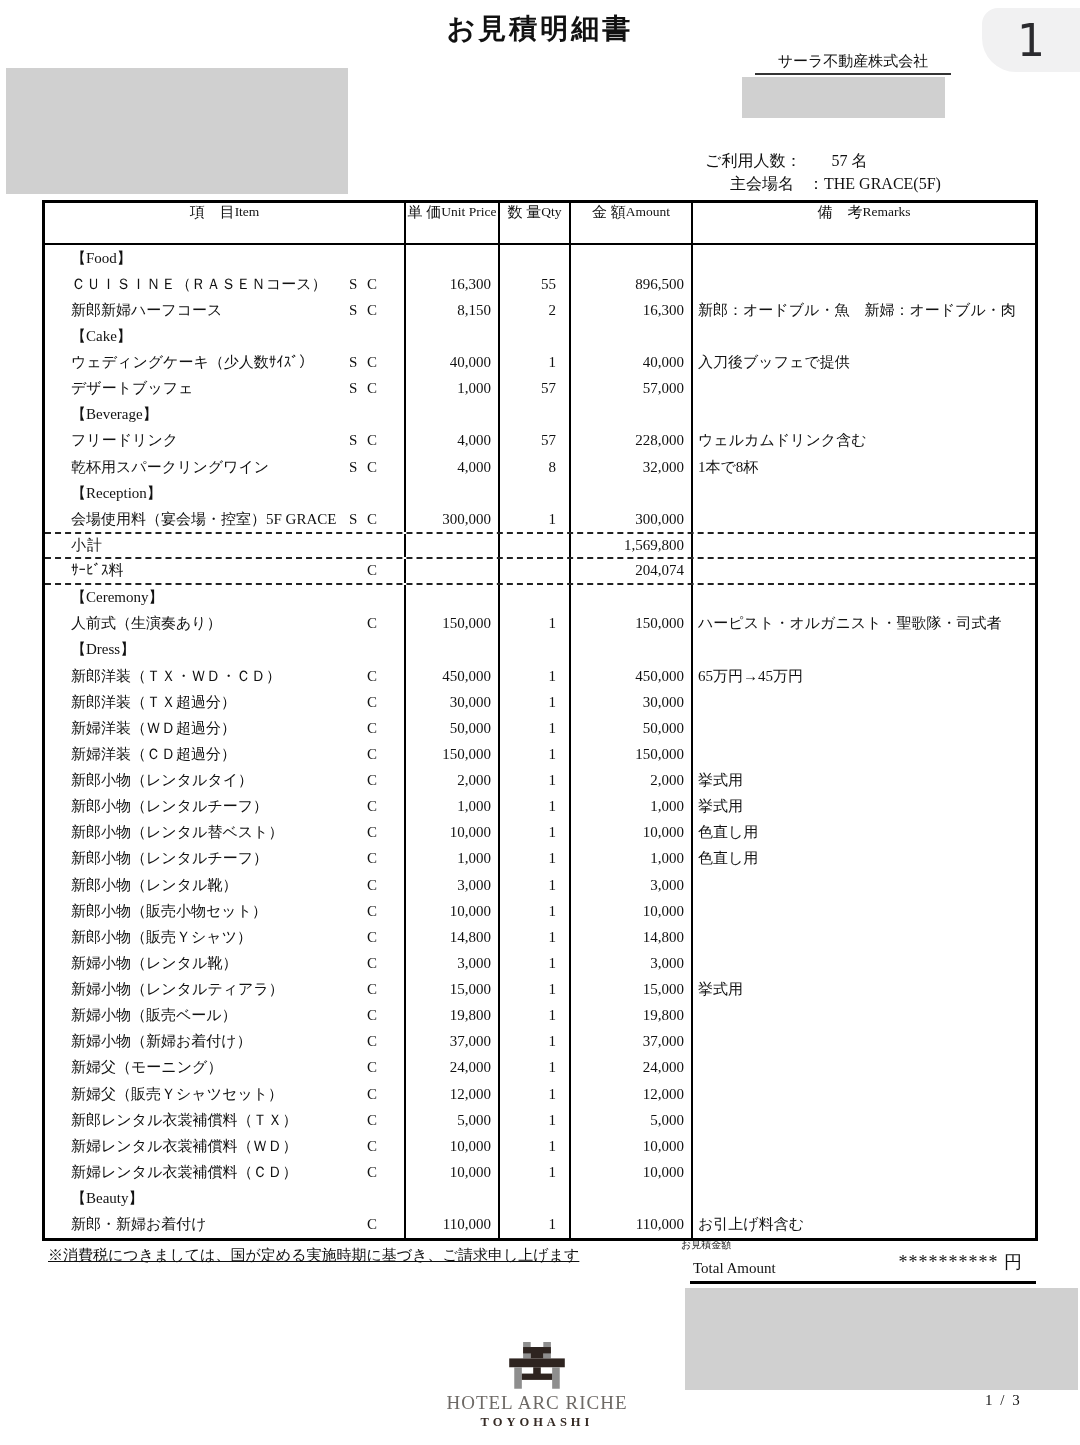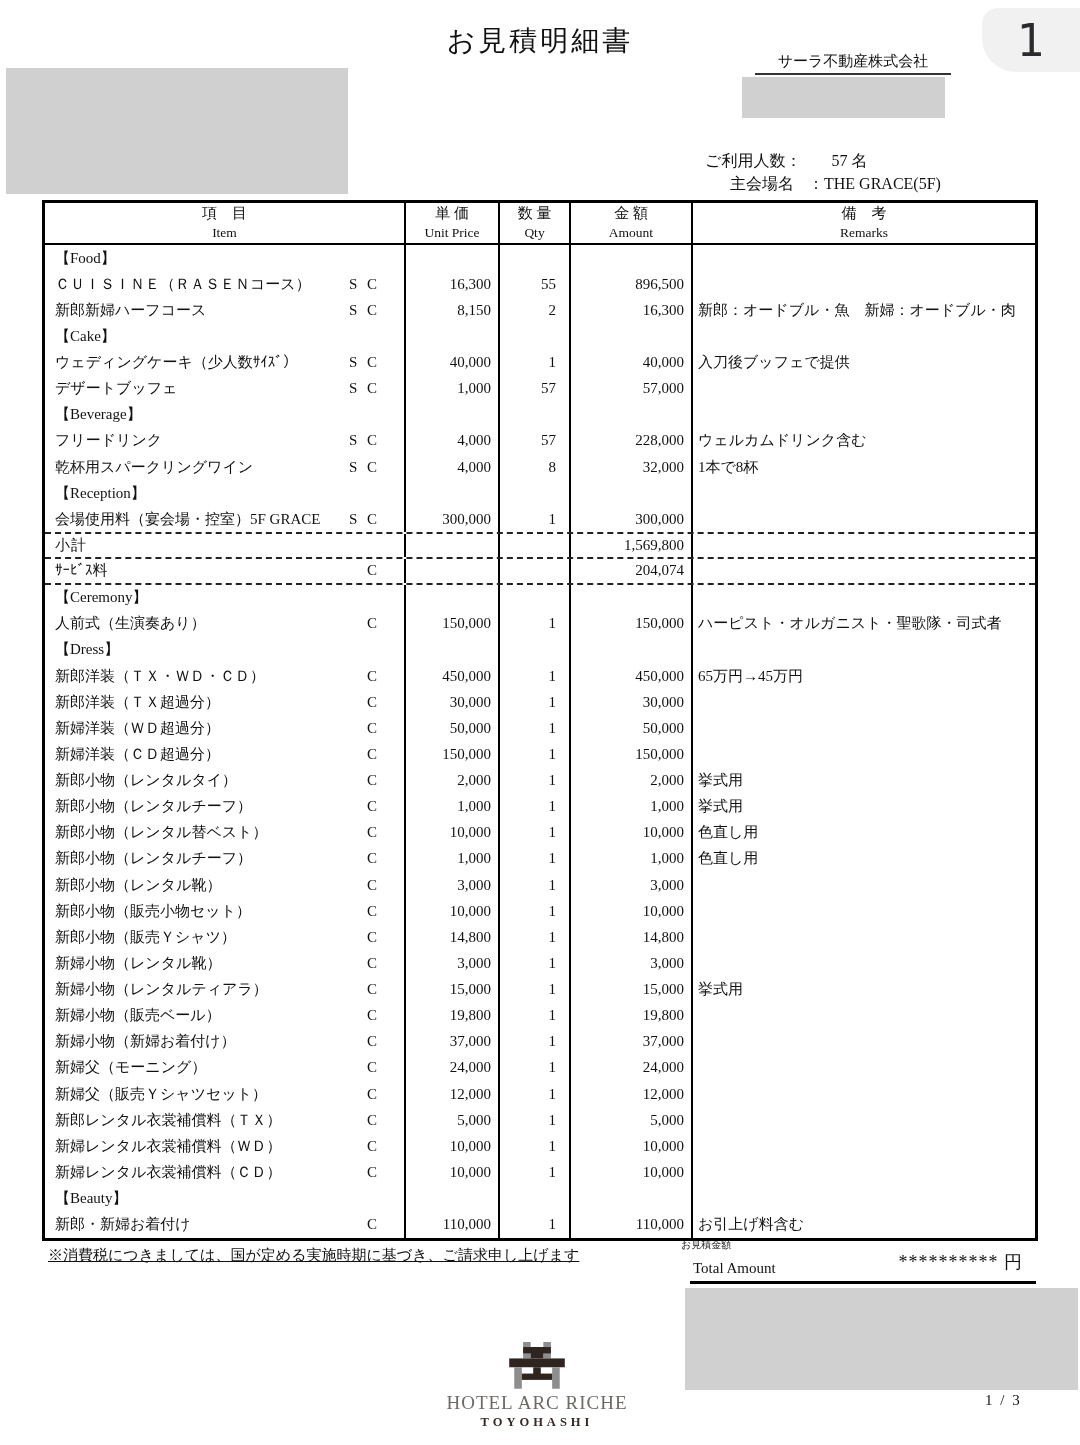--- a/index.html
+++ b/index.html
@@ -15,22 +15,22 @@
   
   .badge {
     position:absolute; top:8px; right:0; width:98px; height:64px;
     background:#f1f1f2; border-radius:16px 0 0 34px;
     display:flex; align-items:center; justify-content:center;
     font-family:"DejaVu Sans","Liberation Sans",sans-serif;
     font-size:44px; font-weight:500; color:#2b2b2f;
   }
 
   .title {
-    position:absolute; left:0; right:0; top:22px;
-    text-align:center; font-size:28px; font-weight:normal; letter-spacing:3px;
+    position:absolute; left:0; right:0; top:10px;
+    text-align:center; font-size:28px; font-weight:bold; letter-spacing:3px;
   }
 
   .redact { position:absolute; background:#d0d0d0; }
   .redact-left    { left:6px;   top:68px;   width:342px; height:126px; }
   .redact-company { left:742px; top:77px;   width:203px; height:41px; }
   .redact-total   { left:685px; top:1288px; width:393px; height:102px; }
 
   .company {
     position:absolute; left:755px; top:52px; width:196px;
     text-align:center; font-size:15px;
@@ -47,37 +47,37 @@
   .etable {
     position:absolute; left:42px; top:200px; width:996px;
     border:3px solid #000; background:#fff;
   }
   .thead {
     display:grid; grid-template-columns:361px 94px 71px 122px 1fr;
     height:42px; border-bottom:2px solid #000;
   }
   .hcell {
     border-right:2px solid #000;
-    display:flex; flex-direction:column; justify-content:center;
+    display:flex; flex-direction:row; justify-content:center;
     text-align:center; line-height:1.3;
   }
   .hcell:last-child { border-right:none; }
   .hcell .jp { font-size:15px; }
   .hcell .en { font-size:13.5px; }
 
   .trow {
     display:grid; grid-template-columns:361px 94px 71px 122px 1fr;
     height:26.13px;
   }
   .cell {
     border-right:2px solid #000;
     display:flex; align-items:center;
     font-size:15px; white-space:nowrap; overflow:hidden;
   }
-  .c-item    { justify-content:space-between; padding-left:10px; }
+  .c-item    { justify-content:space-between; padding-left:26px; }
   .c-item .flag { margin-right:24px; letter-spacing:3px; }
   .c-num     { justify-content:flex-end; padding-right:7px; }
   .c-qty     { padding-right:13px; }
   .c-remarks { border-right:none; padding-left:5px; }
   .row-subtotal { border-top:2px dashed #222; border-bottom:2px dashed #222; }
   .row-service  { border-bottom:2px dashed #222; }
   .row-subtotal .c-item .itext { letter-spacing:1px; }
 
   
   .tax-note { position:absolute; left:48px; top:1246px; font-size:15px;text-decoration:underline; }

